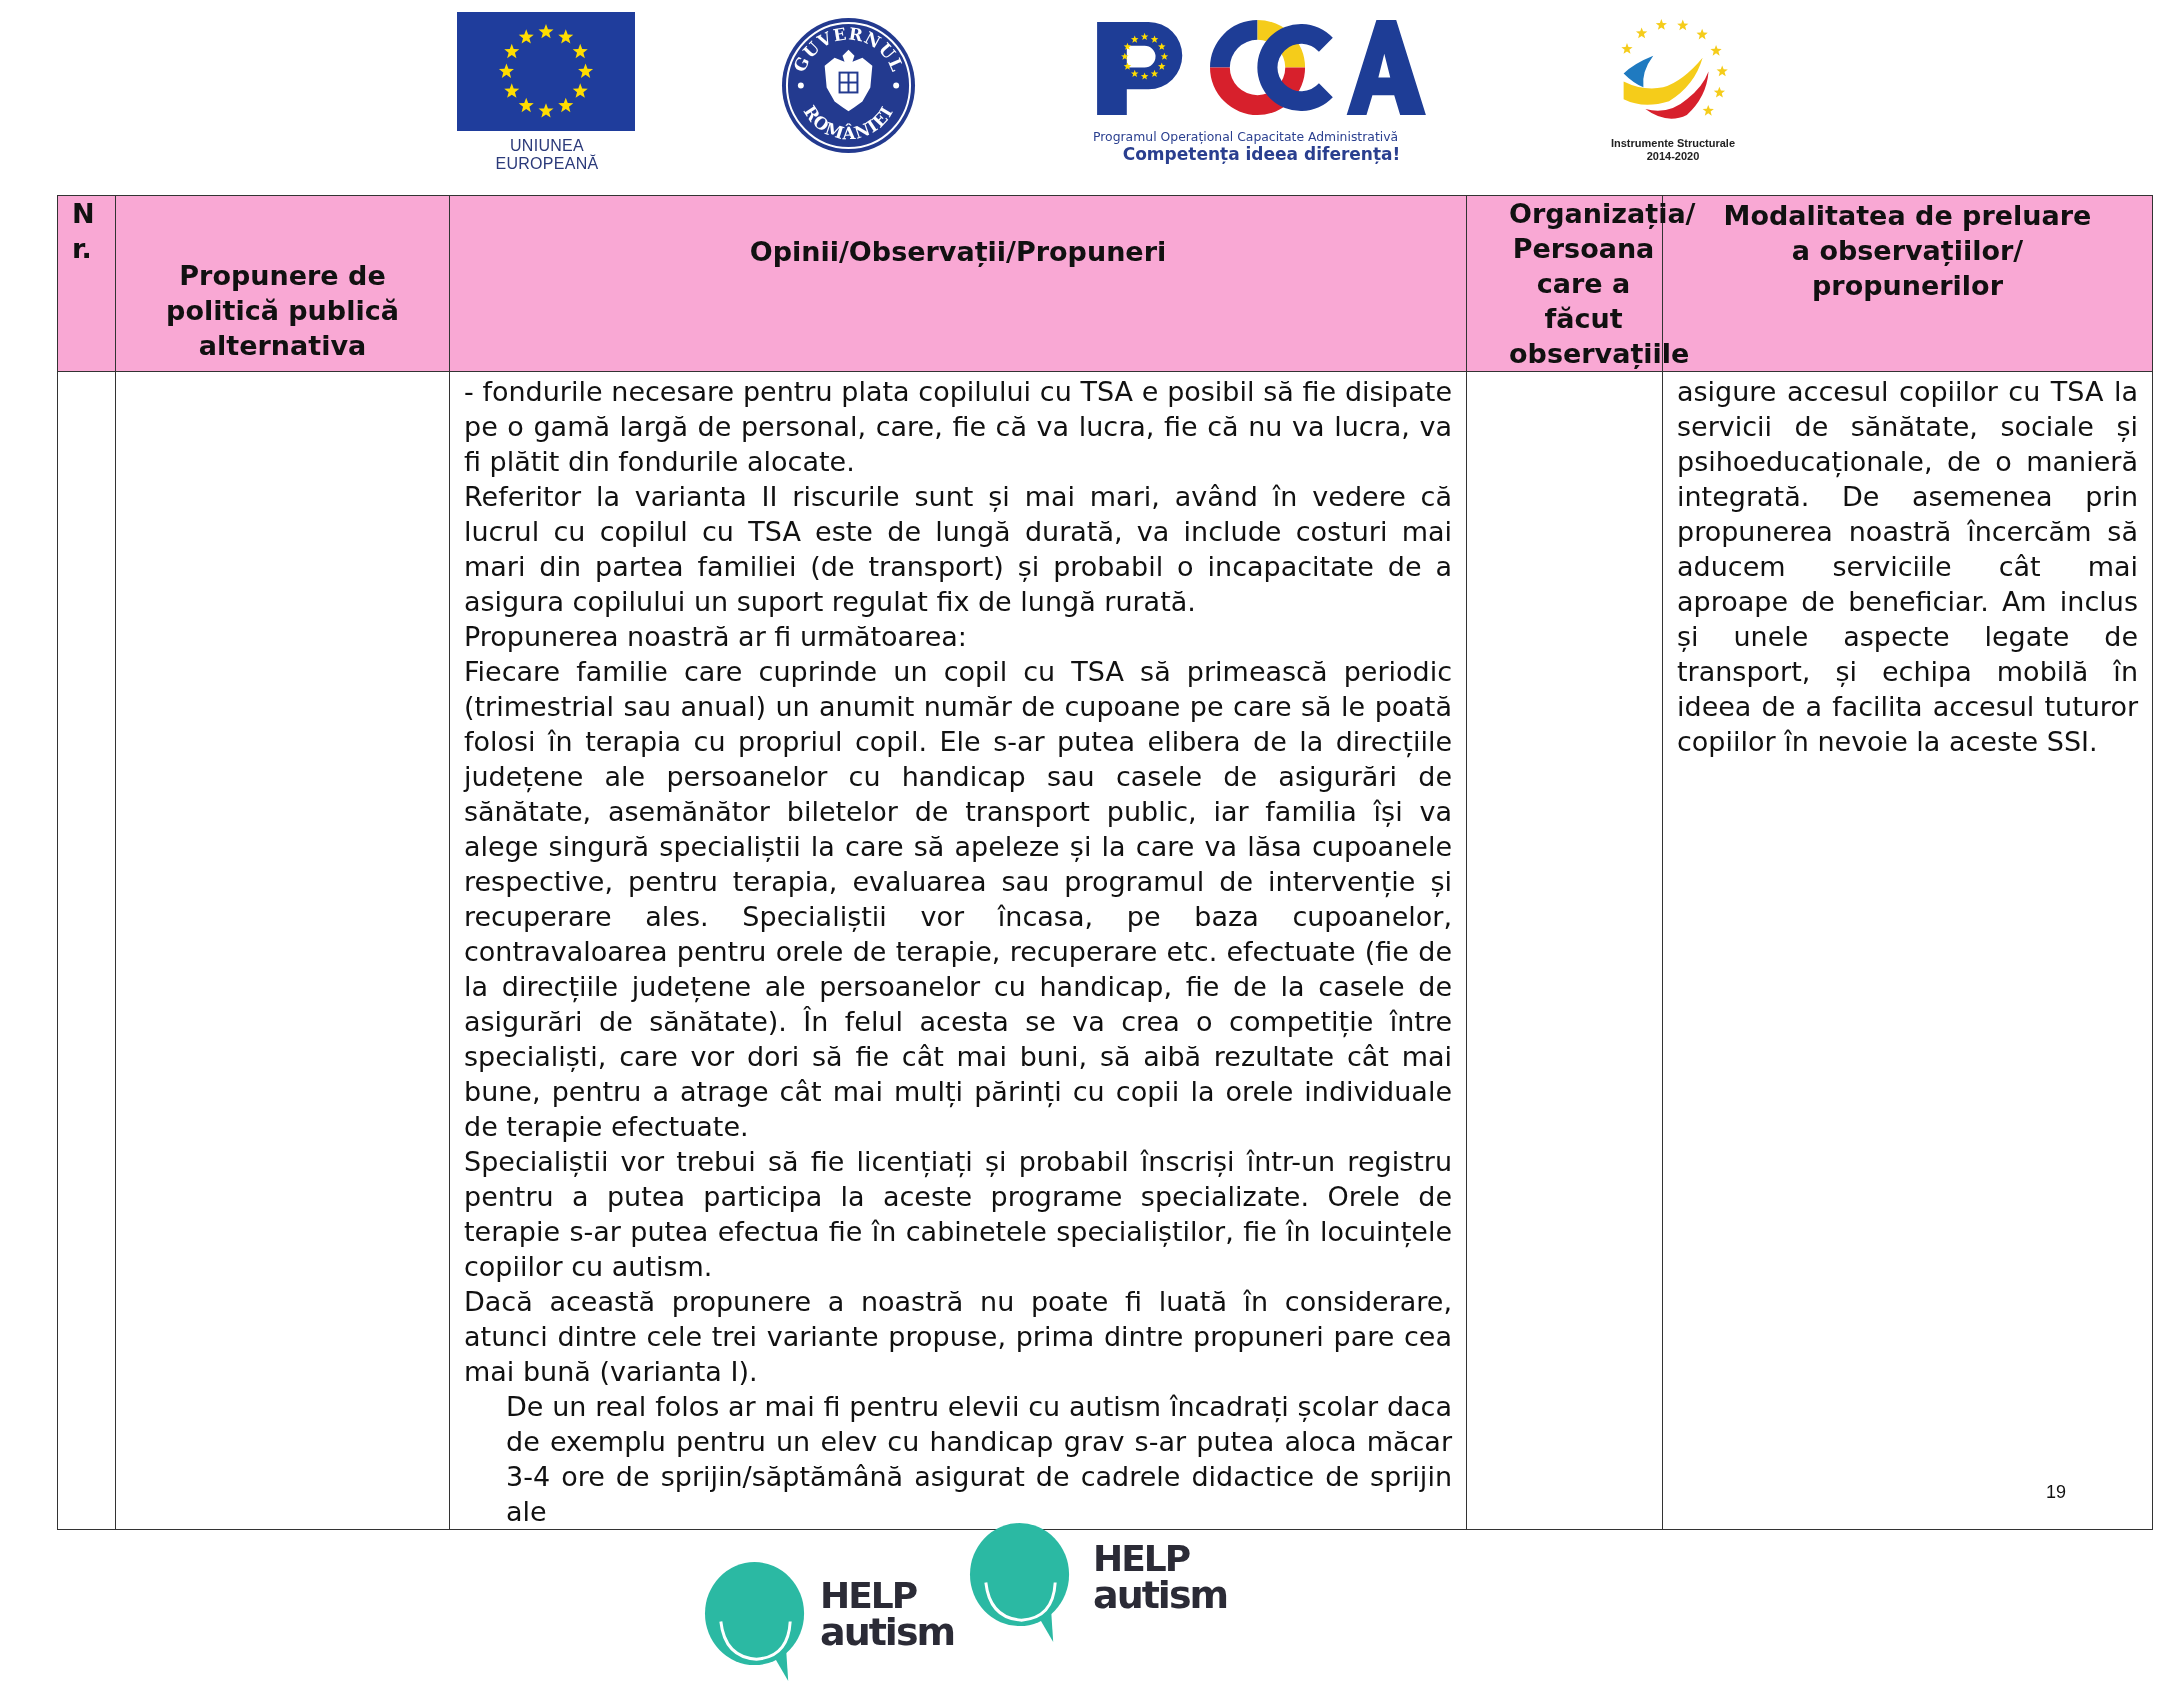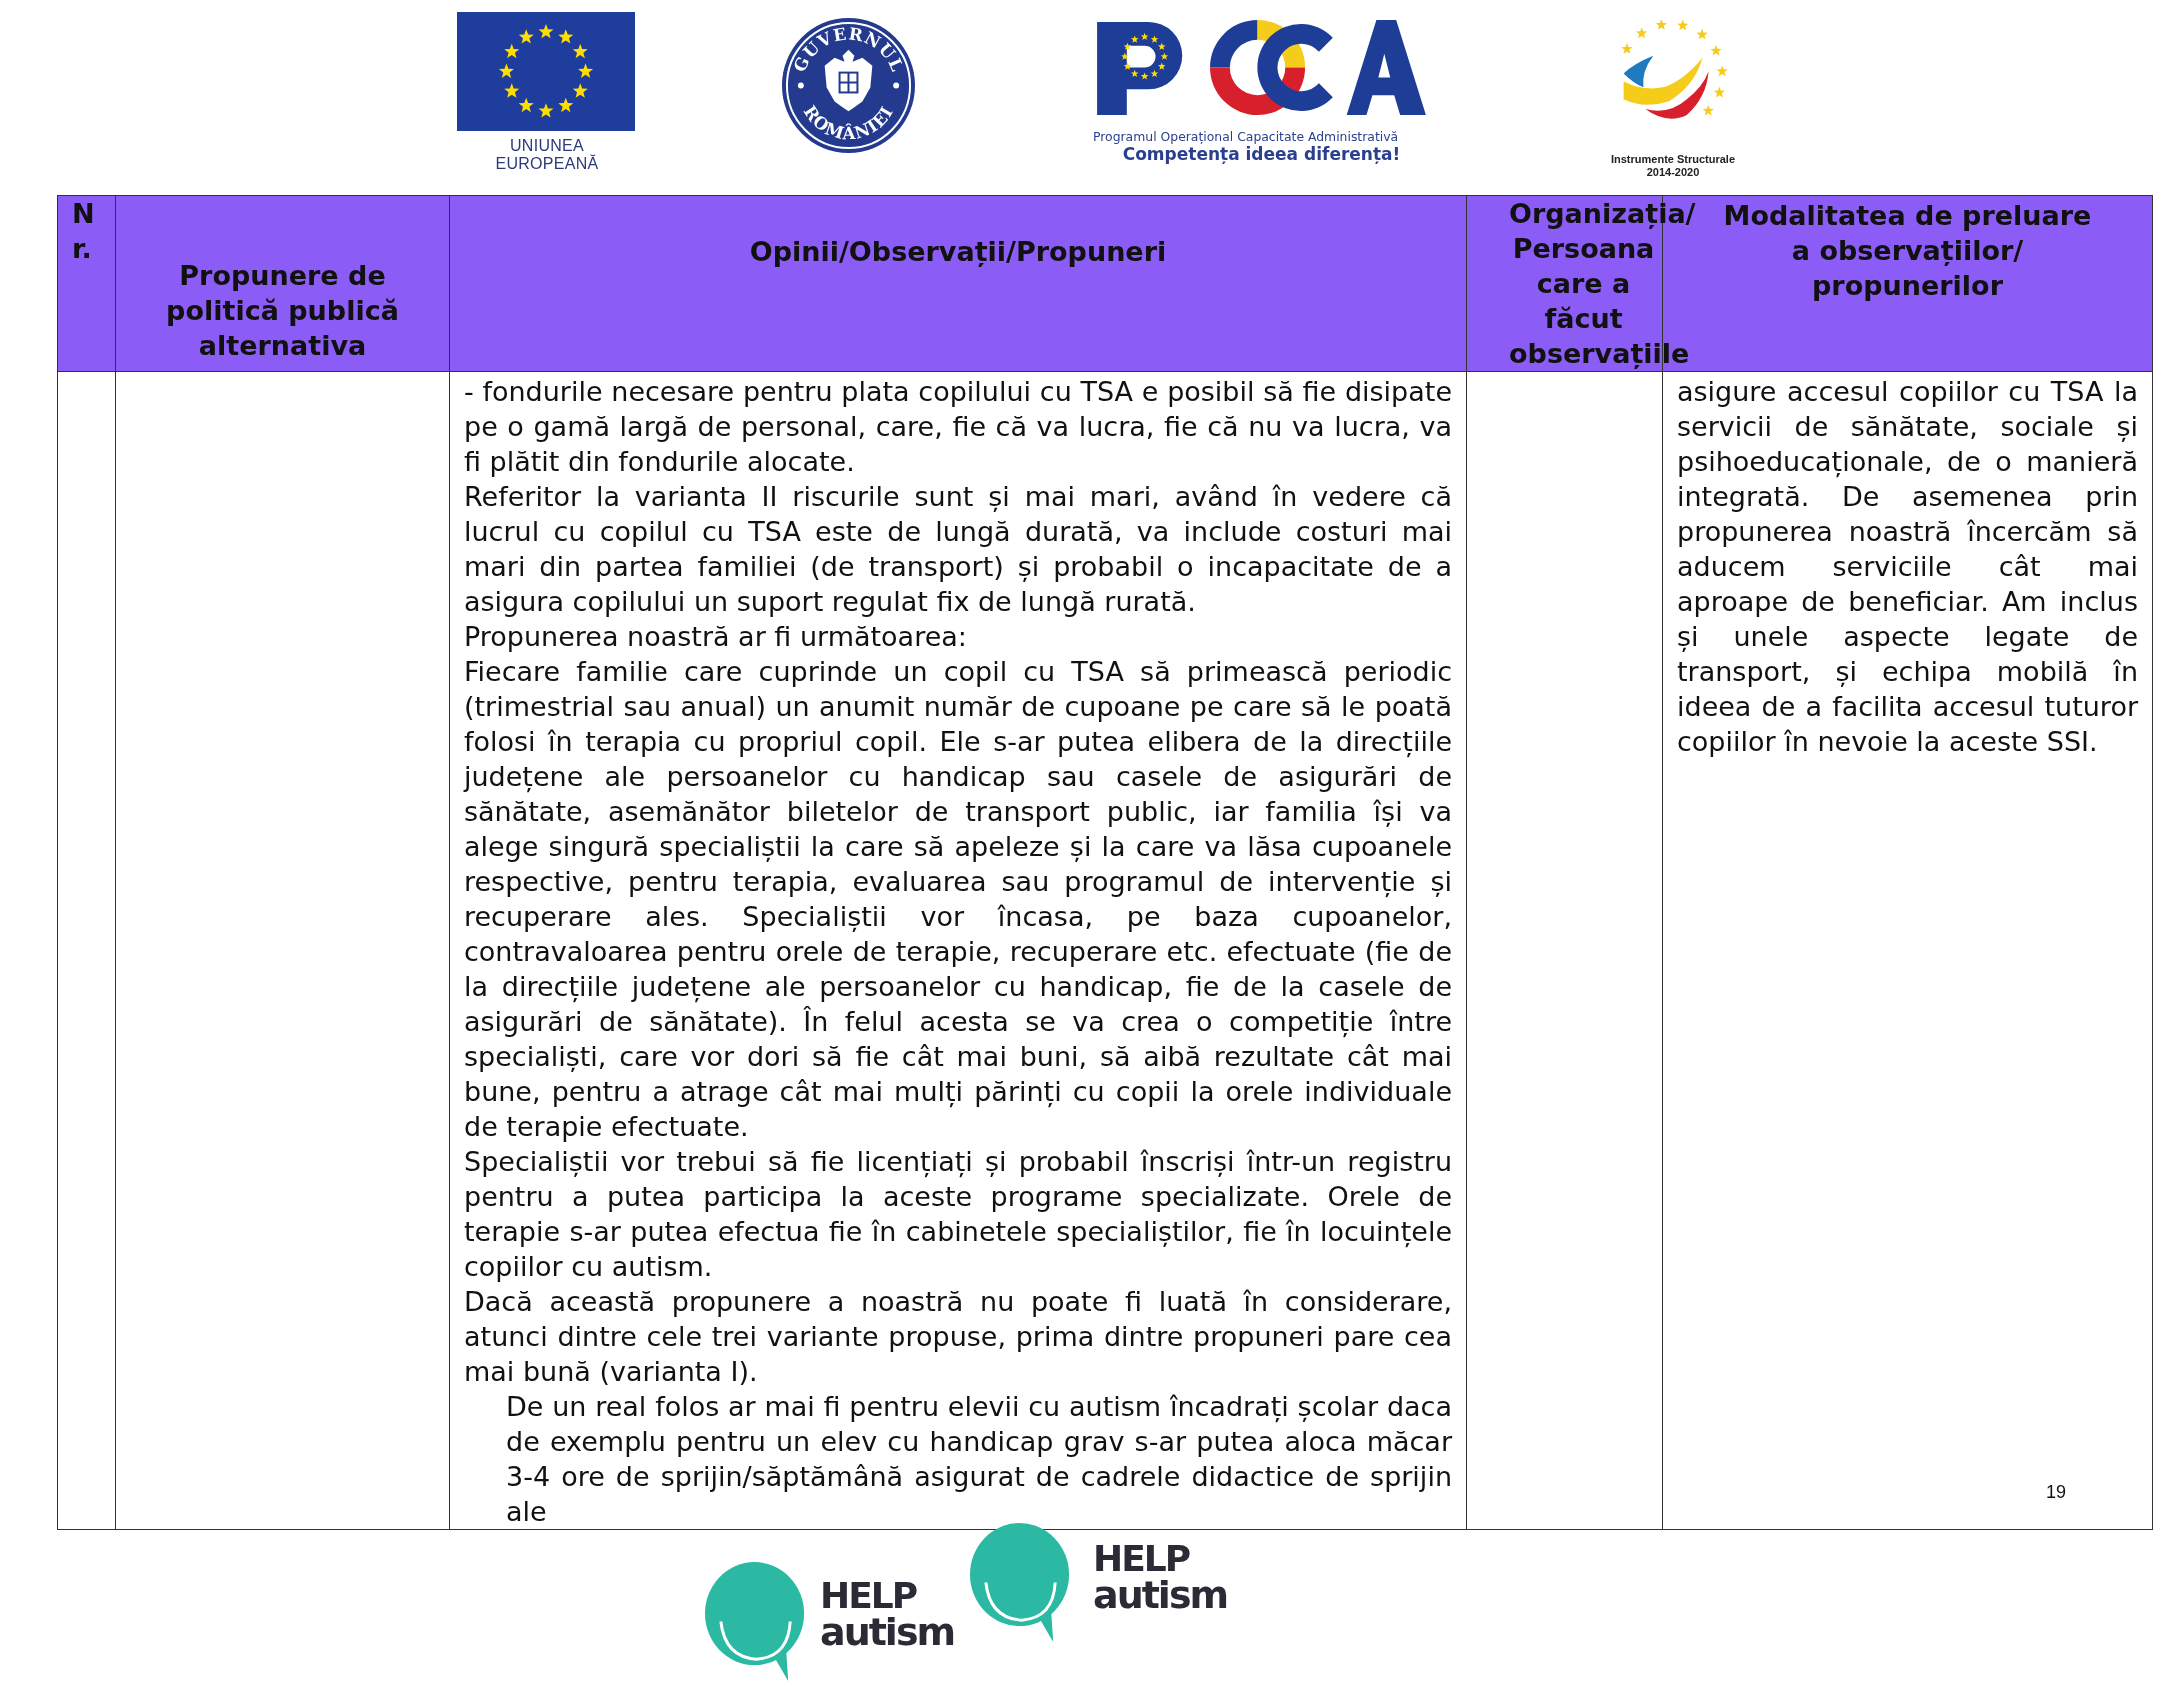--- a/index.html
+++ b/index.html
@@ -16,27 +16,27 @@
   #gov-logo { left: 779px; top: 16px; width: 139px; height: 139px; }
 
   #poca-logo { left: 1093px; top: 16px; width: 337px; height: 139px; }
   #poca-sub1 { font-family: "DejaVu Sans", sans-serif; font-size: 12.4px; color: #2a3f8f;
                margin-top: 6px; white-space: nowrap; }
   #poca-sub2 { font-family: "DejaVu Sans", sans-serif; font-size: 17px; color: #2a3f8f;
                text-align: center; font-weight: bold; white-space: nowrap; }
 
   #is-logo { left: 1594px; top: 14px; width: 158px; height: 149px; }
   #is-caption { font-family: "Liberation Sans", sans-serif; font-weight: bold; font-size: 11px;
-                color: #222; text-align: center; line-height: 13px; margin-top: 16px; }
+                color: #222; text-align: center; line-height: 13px; }
 
   
   #main-table { position: absolute; left: 57px; top: 195px; width: 2095px; border-collapse: collapse;
                 table-layout: fixed; }
   #main-table td, #main-table th { border: 1.5px solid #333; vertical-align: top; padding: 0; }
-  #main-table th { background: #8b5cf6; font-weight: bold; font-size: 27px; line-height: 35px;
+  #main-table th { background: #f9a8d4; font-weight: bold; font-size: 27px; line-height: 35px;
                    text-align: center; vertical-align: middle; font-family: "DejaVu Sans", sans-serif;
                    color: #111; }
   #main-table th.nr { text-align: left; padding-left: 14px; vertical-align: top; }
   #main-table td { font-size: 27px; line-height: 35px; font-family: "DejaVu Sans", sans-serif; }
   .cell-text { padding: 2px 14px 0 14px; text-align: justify; }
   .para { text-align: justify; text-align-last: left; }
   .body-row td { height: 1138px; }
   .modal-text { padding: 2px 14px 0 14px; text-align: justify; }
 
   #page-number { position: absolute; left: 2046px; top: 1482px; font-size: 18px;

